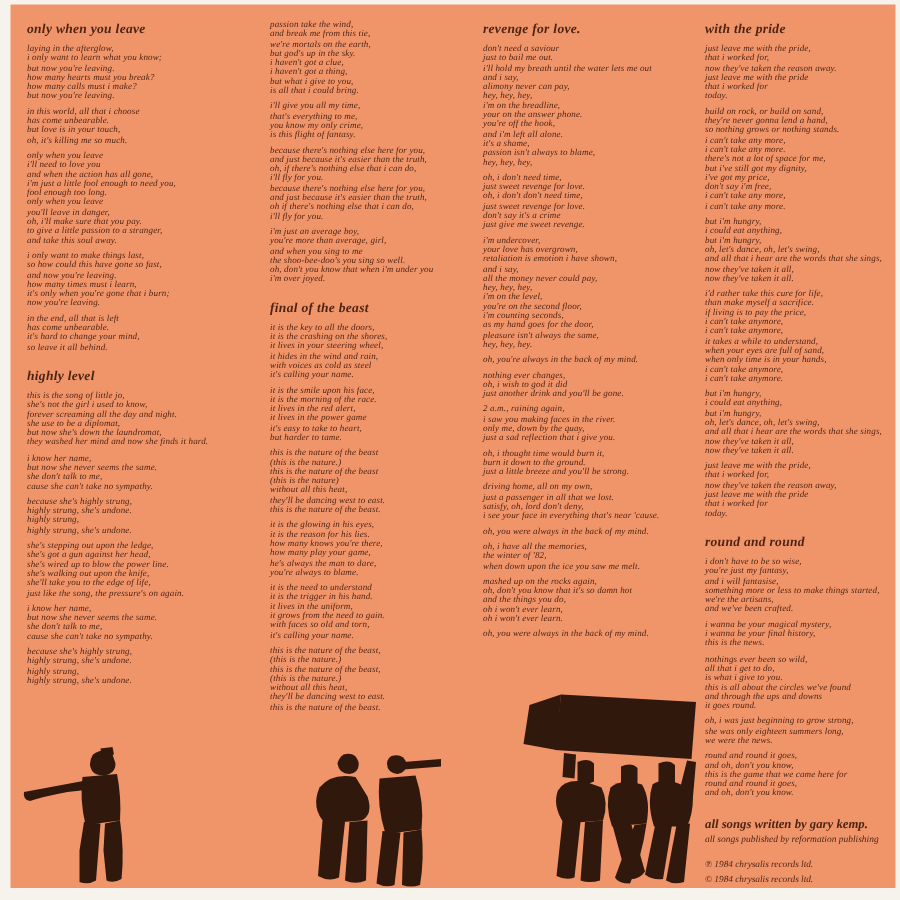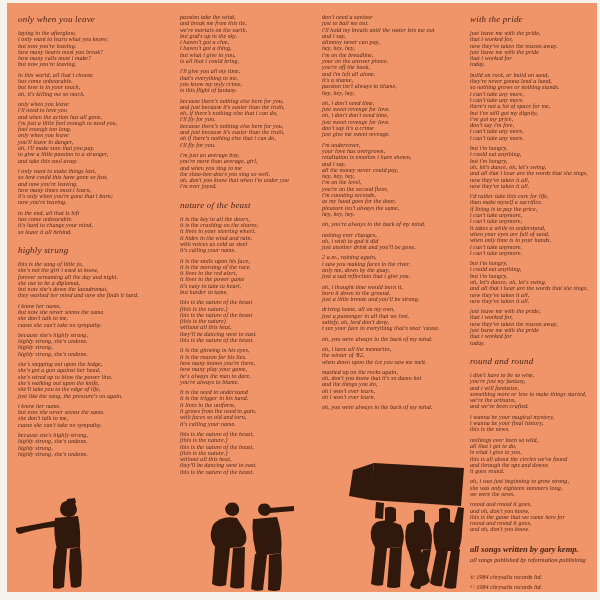--- a/index.html
+++ b/index.html
@@ -12,21 +12,21 @@
     font-family:"Liberation Serif","DejaVu Serif",serif;
   }
   .sheet{
     position:absolute;left:7px;top:3px;right:3px;bottom:8px;
     background:var(--bg);overflow:hidden;
   }
   .col{
     position:absolute;top:11px;color:var(--ink);font-style:italic;
   }
   .song-title{
-    font-size:9px;font-weight:normal;letter-spacing:.2px;
+    font-size:9px;font-weight:bold;letter-spacing:.2px;
     margin:0 0 6px 0;
   }
   .col .song-title:not(:first-child){margin-top:10px}
   .stanza{
     font-size:6px;line-height:6.3px;margin:0 0 4px 0;
     white-space:pre;letter-spacing:.1px;
   }
   .credits{
     position:absolute;left:463px;top:541px;color:var(--ink);font-style:italic;width:132px;
   }
@@ -69,21 +69,21 @@
       <p class="stanza">i only want to make things last,
 so how could this have gone so fast,
 and now you're leaving.
 how many times must i learn,
 it's only when you're gone that i burn;
 now you're leaving.</p>
       <p class="stanza">in the end, all that is left
 has come unbearable.
 it's hard to change your mind,
 so leave it all behind.</p>
-      <h2 class="song-title">highly strung</h2>
+      <h2 class="song-title">highly level</h2>
       <p class="stanza">this is the song of little jo,
 she's not the girl i used to know,
 forever screaming all the day and night.
 she use to be a diplomat,
 but now she's down the laundromat,
 they washed her mind and now she finds it hard.</p>
       <p class="stanza">i know her name,
 but now she never seems the same.
 she don't talk to me,
 cause she can't take no sympathy.</p>
@@ -126,21 +126,21 @@
 because there's nothing else here for you,
 and just because it's easier than the truth,
 oh if there's nothing else that i can do,
 i'll fly for you.</p>
       <p class="stanza">i'm just an average boy,
 you're more than average, girl,
 and when you sing to me
 the shoo-bee-doo's you sing so well.
 oh, don't you know that when i'm under you
 i'm over joyed.</p>
-      <h2 class="song-title">nature of the beast</h2>
+      <h2 class="song-title">final of the beast</h2>
       <p class="stanza">it is the key to all the doors,
 it is the crashing on the shores,
 it lives in your steering wheel,
 it hides in the wind and rain,
 with voices as cold as steel
 it's calling your name.</p>
       <p class="stanza">it is the smile upon his face,
 it is the morning of the race.
 it lives in the red alert,
 it lives in the power game
@@ -167,20 +167,21 @@
 it's calling your name.</p>
       <p class="stanza">this is the nature of the beast,
 (this is the nature.)
 this is the nature of the beast,
 (this is the nature.)
 without all this heat,
 they'll be dancing west to east.
 this is the nature of the beast.</p>
     </div>
   <div class="col" style="left:315px;width:150px">
+      <h2 class="song-title">revenge for love.</h2>
       <p class="stanza">don't need a saviour
 just to bail me out.
 i'll hold my breath until the water lets me out
 and i say,
 alimony never can pay,
 hey, hey, hey,
 i'm on the breadline,
 your on the answer phone.
 you're off the hook,
 and i'm left all alone.

